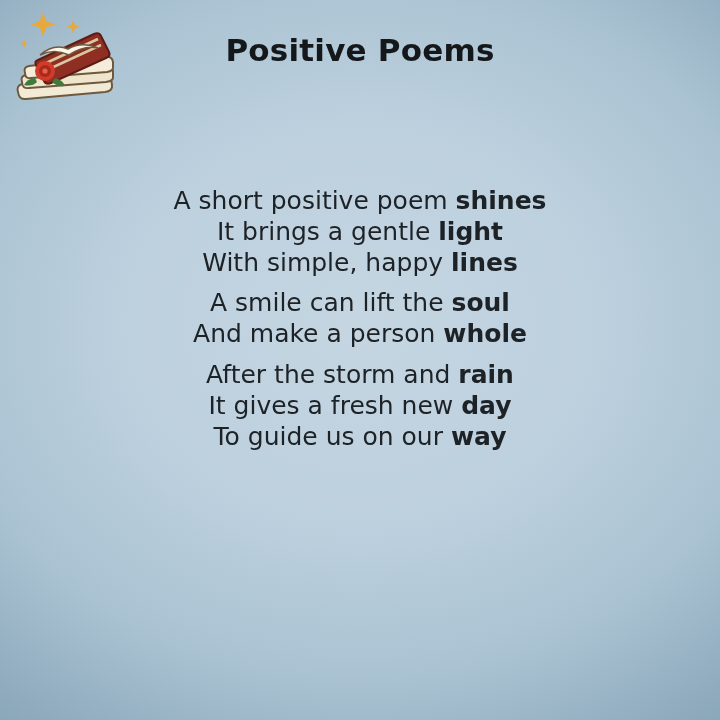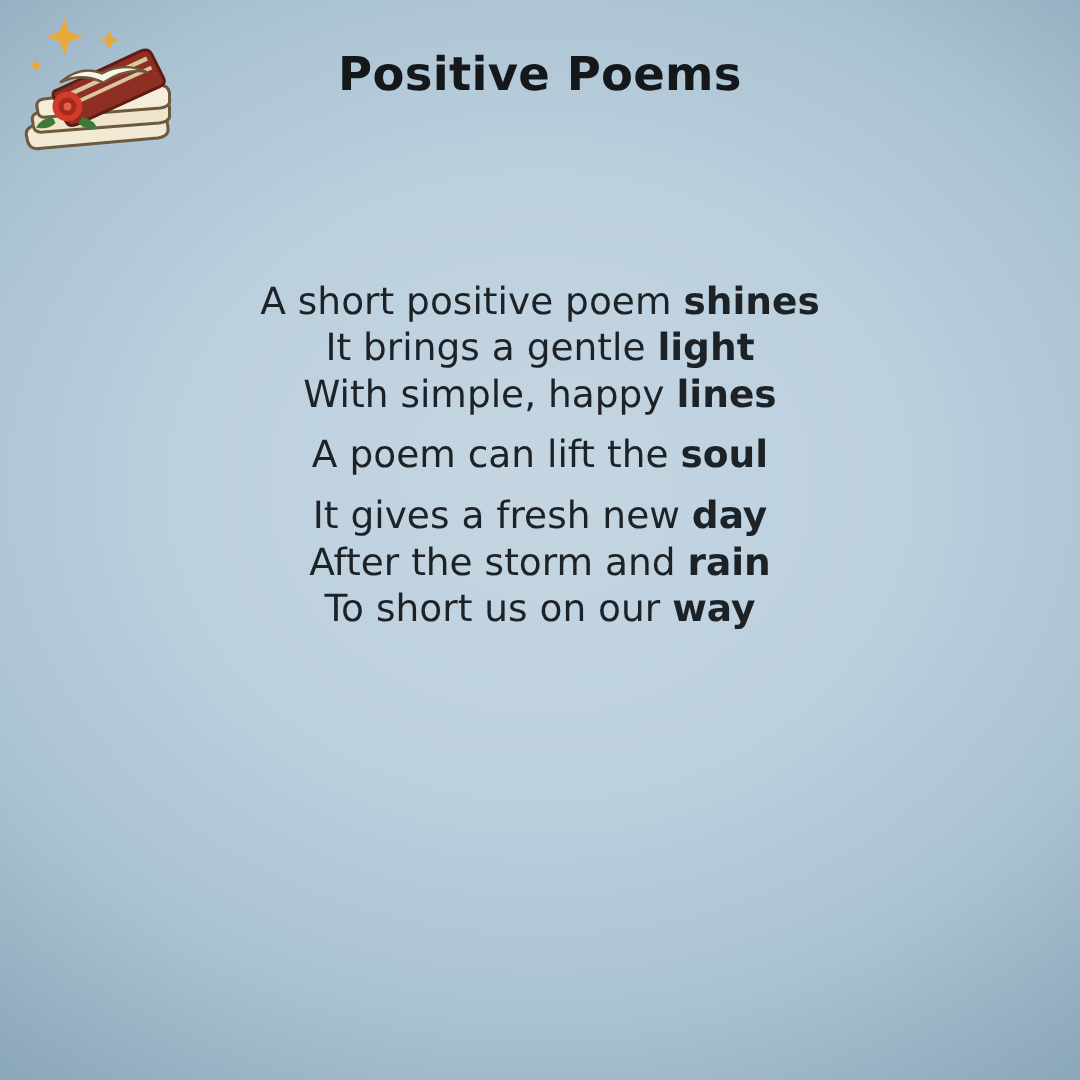--- a/index.html
+++ b/index.html
@@ -102,20 +102,21 @@
     </svg>
   </div>
 
   <div class="title">Positive Poems</div>
 
   <div class="poem">
       <div class="line"><span>A short positive poem </span><span class="bold">shines</span></div>
       <div class="line"><span>It brings a gentle </span><span class="bold">light</span></div>
       <div class="line"><span>With simple, happy </span><span class="bold">lines</span></div>
       <div class="stanza-gap"></div>
-      <div class="line"><span>A poem can lift the </span><span class="bold">soul</span></div>
+      <div class="line"><span>A smile can lift the </span><span class="bold">soul</span></div>
+      <div class="line"><span>And make a person </span><span class="bold">whole</span></div>
       <div class="stanza-gap"></div>
+      <div class="line"><span>After the storm and </span><span class="bold">rain</span></div>
       <div class="line"><span>It gives a fresh new </span><span class="bold">day</span></div>
-      <div class="line"><span>After the storm and </span><span class="bold">rain</span></div>
-      <div class="line"><span>To short us on our </span><span class="bold">way</span></div>
+      <div class="line"><span>To guide us on our </span><span class="bold">way</span></div>
     </div>
 
 </div>
 
 </body></html>

